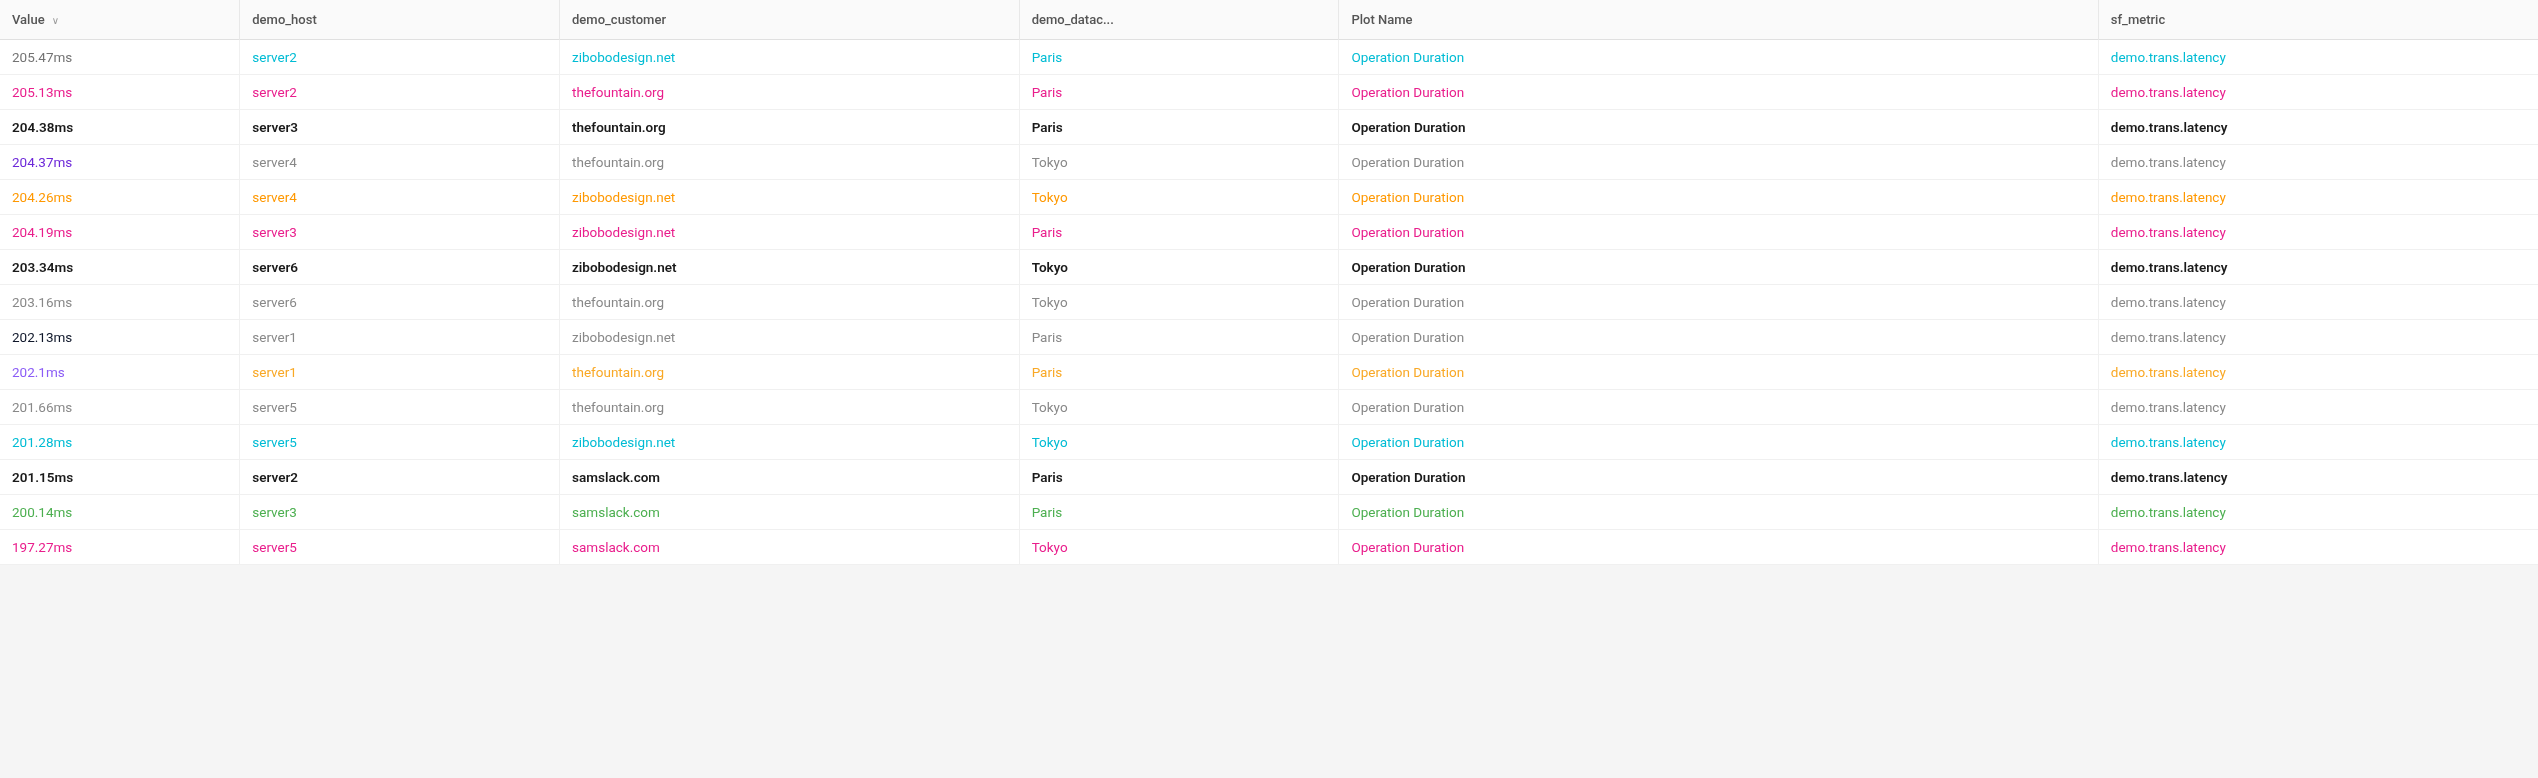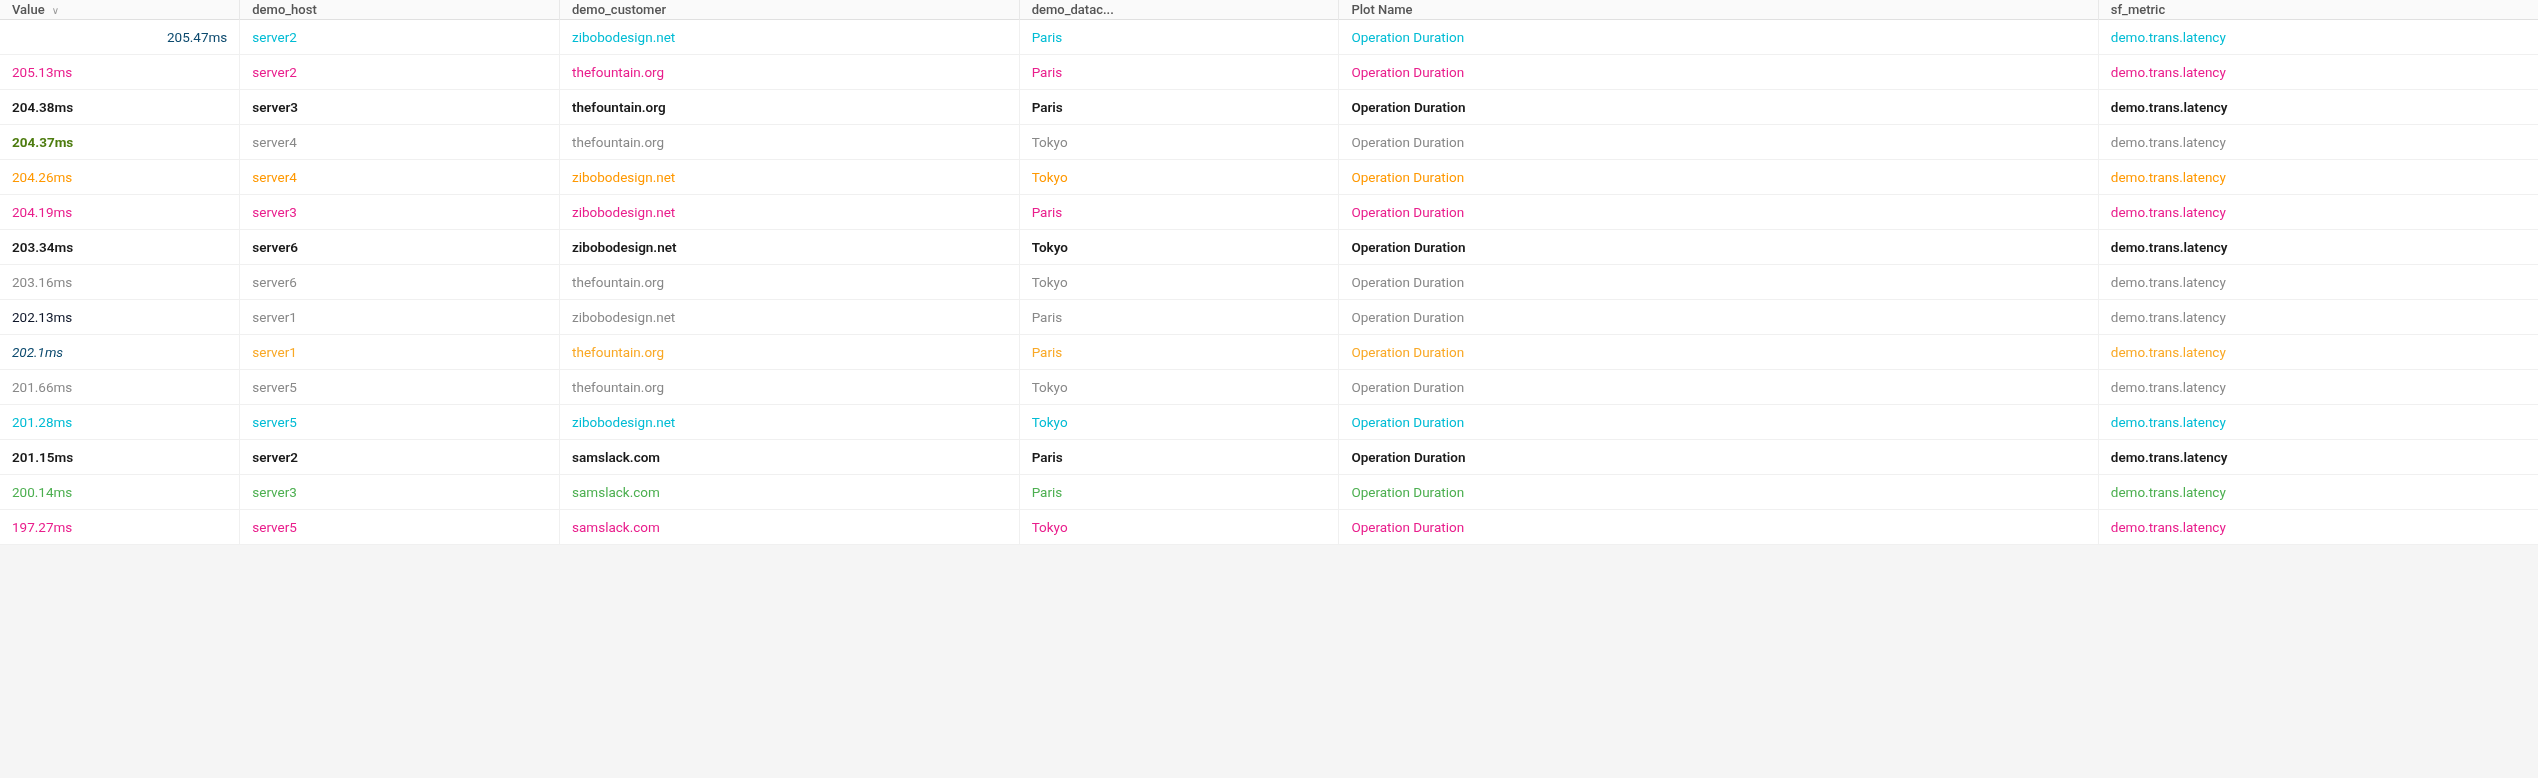--- a/index.html
+++ b/index.html
@@ -26,21 +26,21 @@
       border-collapse: collapse;
       table-layout: fixed;
     }
 
     thead tr {
       background: #fff;
       border-bottom: 1px solid #e0e0e0;
     }
 
     th {
-      padding: 2px 12px;
+      padding: 12px 12px;
       text-align: left;
       font-weight: 500;
       color: #555;
       font-size: 13px;
       border-right: 1px solid #e8e8e8;
       white-space: nowrap;
       background: #fafafa;
     }
 
     th:last-child {
@@ -98,21 +98,21 @@
         <th class="col-plotname">
           <span>Plot Name</span>
         </th>
         <th class="col-metric">
           <span>sf_metric</span>
         </th>
       </tr>
     </thead>
     <tbody id="table-body">
     <tr>
-          <td class="col-value" style="color: #0c4a6e; text-align: right;">205.47ms</td>
+          <td class="col-value" style="color: #737373;">205.47ms</td>
           <td class="col-host" style="color: rgb(0, 188, 212);">server2</td>
           <td class="col-customer" style="color: rgb(0, 188, 212);">zibobodesign.net</td>
           <td class="col-datacenter" style="color: rgb(0, 188, 212);">Paris</td>
           <td class="col-plotname" style="color: rgb(0, 188, 212);">Operation Duration</td>
           <td class="col-metric" style="color: rgb(0, 188, 212);">demo.trans.latency</td>
         </tr>
         <tr>
           <td class="col-value" style="color: rgb(233, 30, 140);">205.13ms</td>
           <td class="col-host" style="color: rgb(233, 30, 140);">server2</td>
           <td class="col-customer" style="color: rgb(233, 30, 140);">thefountain.org</td>
@@ -122,21 +122,21 @@
         </tr>
         <tr>
           <td class="col-value" style="color: rgb(26, 26, 26); font-weight: 600;">204.38ms</td>
           <td class="col-host" style="color: rgb(26, 26, 26); font-weight: 600;">server3</td>
           <td class="col-customer" style="color: rgb(26, 26, 26); font-weight: 600;">thefountain.org</td>
           <td class="col-datacenter" style="color: rgb(26, 26, 26); font-weight: 600;">Paris</td>
           <td class="col-plotname" style="color: rgb(26, 26, 26); font-weight: 600;">Operation Duration</td>
           <td class="col-metric" style="color: rgb(26, 26, 26); font-weight: 600;">demo.trans.latency</td>
         </tr>
         <tr>
-          <td class="col-value" style="color: #4d7c0f; font-weight: bold;">204.37ms</td>
+          <td class="col-value" style="color: #6d28d9;">204.37ms</td>
           <td class="col-host" style="color: rgb(136, 136, 136);">server4</td>
           <td class="col-customer" style="color: rgb(136, 136, 136);">thefountain.org</td>
           <td class="col-datacenter" style="color: rgb(136, 136, 136);">Tokyo</td>
           <td class="col-plotname" style="color: rgb(136, 136, 136);">Operation Duration</td>
           <td class="col-metric" style="color: rgb(136, 136, 136);">demo.trans.latency</td>
         </tr>
         <tr>
           <td class="col-value" style="color: rgb(255, 152, 0);">204.26ms</td>
           <td class="col-host" style="color: rgb(255, 152, 0);">server4</td>
           <td class="col-customer" style="color: rgb(255, 152, 0);">zibobodesign.net</td>
@@ -170,21 +170,21 @@
         </tr>
         <tr>
           <td class="col-value" style="color: #0f172a;">202.13ms</td>
           <td class="col-host" style="color: rgb(136, 136, 136);">server1</td>
           <td class="col-customer" style="color: rgb(136, 136, 136);">zibobodesign.net</td>
           <td class="col-datacenter" style="color: rgb(136, 136, 136);">Paris</td>
           <td class="col-plotname" style="color: rgb(136, 136, 136);">Operation Duration</td>
           <td class="col-metric" style="color: rgb(136, 136, 136);">demo.trans.latency</td>
         </tr>
         <tr>
-          <td class="col-value" style="color: #0c4a6e; font-style: italic;">202.1ms</td>
+          <td class="col-value" style="color: #8b5cf6;">202.1ms</td>
           <td class="col-host" style="color: rgb(249, 168, 37);">server1</td>
           <td class="col-customer" style="color: rgb(249, 168, 37);">thefountain.org</td>
           <td class="col-datacenter" style="color: rgb(249, 168, 37);">Paris</td>
           <td class="col-plotname" style="color: rgb(249, 168, 37);">Operation Duration</td>
           <td class="col-metric" style="color: rgb(249, 168, 37);">demo.trans.latency</td>
         </tr>
         <tr>
           <td class="col-value" style="color: rgb(136, 136, 136); margin-left: 16px;">201.66ms</td>
           <td class="col-host" style="color: rgb(136, 136, 136);">server5</td>
           <td class="col-customer" style="color: rgb(136, 136, 136);">thefountain.org</td>

